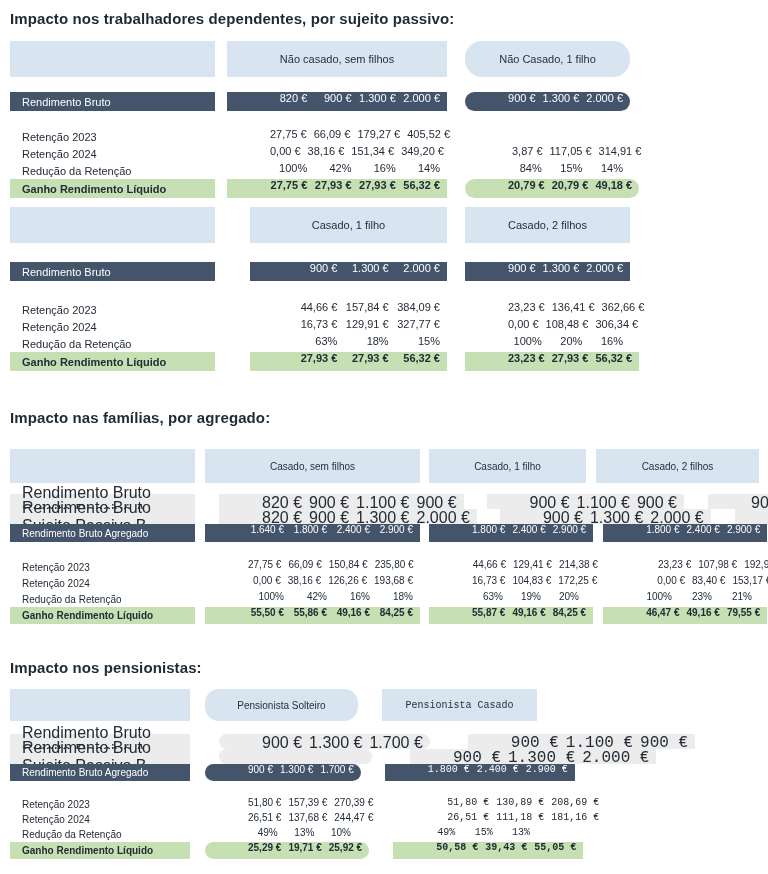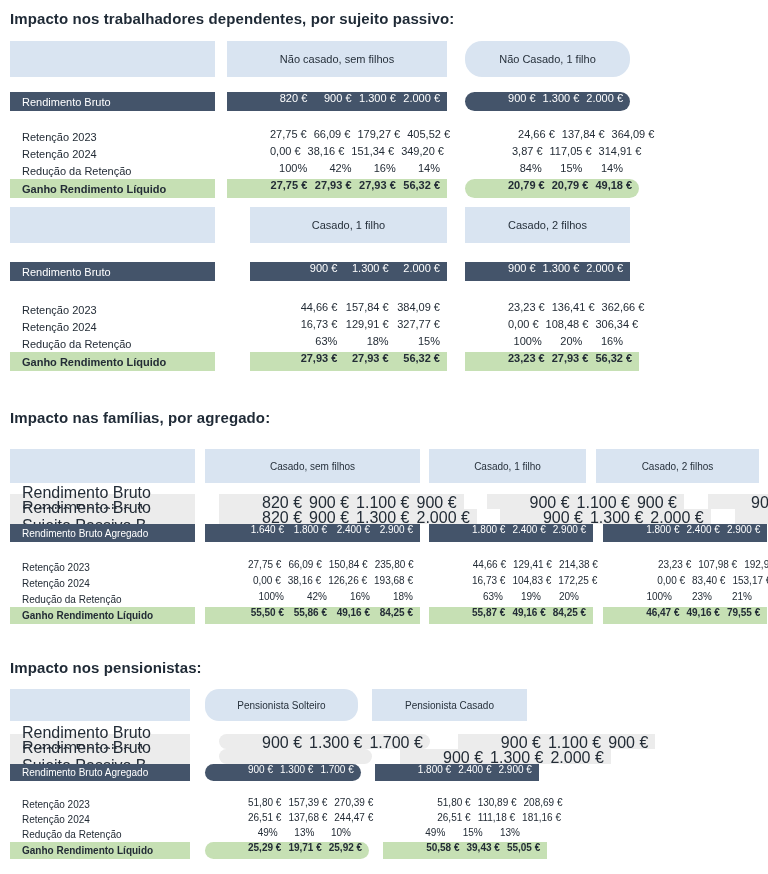--- a/index.html
+++ b/index.html
@@ -25,21 +25,21 @@
   
   .g{display:flex;box-sizing:border-box;}
   .s1b1 .ga{flex:0 0 220px;margin-left:12px;}
   .s1b1 .gb{flex:0 0 165px;margin-left:18px;border-radius:17px;}
   .s1b2 .ga{flex:0 0 197px;margin-left:35px;}
   .s1b2 .gb{flex:0 0 165px;margin-left:18px;}
   .s2 .ga{flex:0 0 215px;margin-left:10px;}
   .s2 .gb{flex:0 0 157px;margin-left:9px;}
   .s2 .gc{flex:0 0 163px;margin-left:10px;}
   .s3 .ga{flex:0 0 153px;margin-left:15px;border-radius:14px;}
-  .s3 .gb{flex:0 0 155px;margin-left:14px;}
+  .s3 .gb{flex:0 0 155px;margin-left:24px;font-family:Liberation Mono, monospace;}
 
   
   .hdr .lab,.hdr .g{background:var(--header_blue);}
   .s1 .hdr{height:36px;}
   .s2 .hdr{height:34px;}
   .s3 .hdr{height:32px;}
   .title{align-items:center;justify-content:center;font-size:11px;color:#26303b;}
   .s2 .title,.s3 .title{font-size:10px;}
 
   .navyrow .lab,.navyrow .g{background:var(--navy);color:#ffffff;}
@@ -93,25 +93,20 @@
     </div>
     <div class="sp17"></div>
     <div class="row drow">
       <div class="lab">Retenção 2023</div>
       <div class="g ga cells">
           <span class="cell">27,75 €</span>
           <span class="cell">66,09 €</span>
           <span class="cell">179,27 €</span>
           <span class="cell">405,52 €</span>
         </div>
-      <div class="g gb cells">
-          <span class="cell">24,66 €</span>
-          <span class="cell">137,84 €</span>
-          <span class="cell">364,09 €</span>
-        </div>
     </div>
     <div class="row drow">
       <div class="lab">Retenção 2024</div>
       <div class="g ga cells">
           <span class="cell">0,00 €</span>
           <span class="cell">38,16 €</span>
           <span class="cell">151,34 €</span>
           <span class="cell">349,20 €</span>
         </div>
       <div class="g gb cells">

